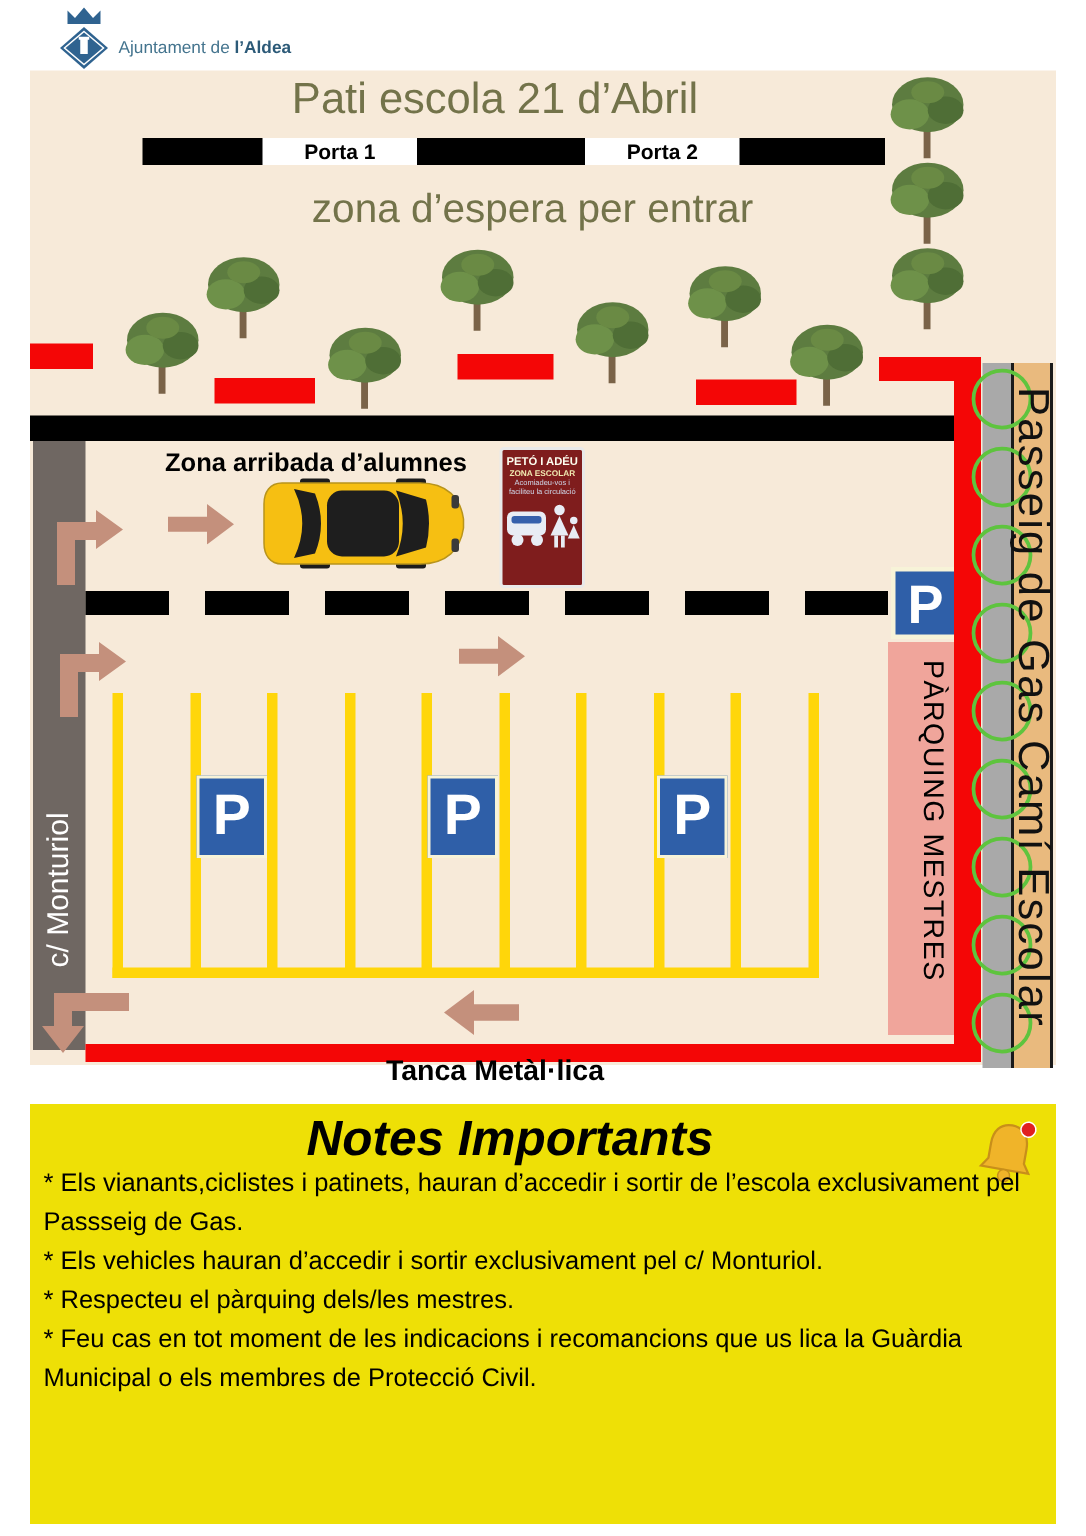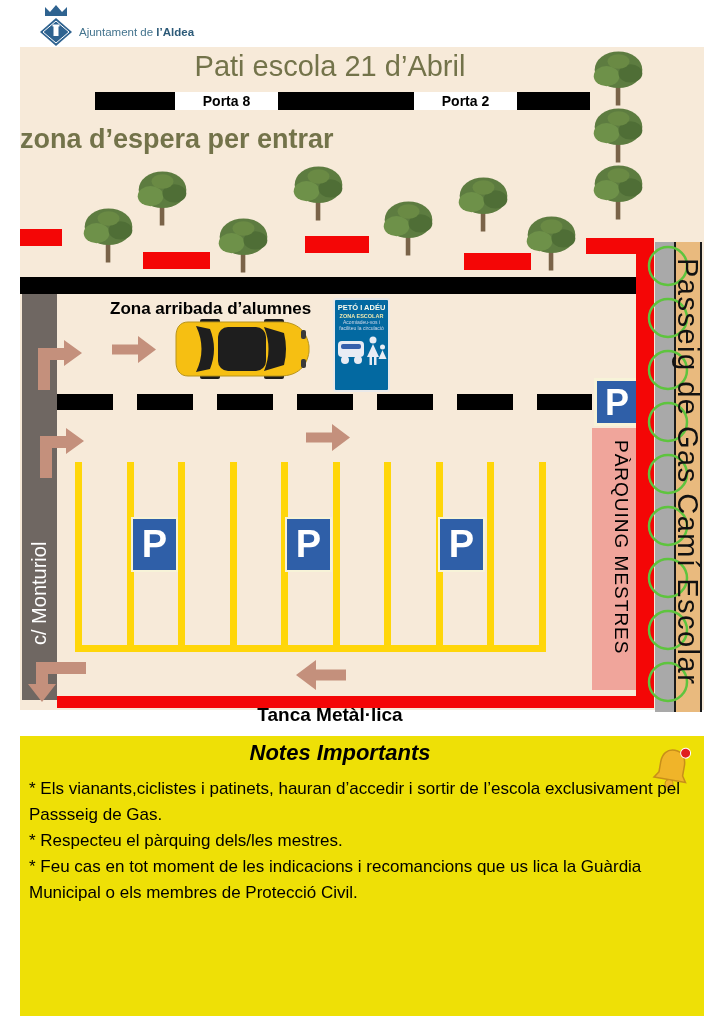--- a/index.html
+++ b/index.html
@@ -9,30 +9,30 @@
   
   .org-name{position:absolute;left:79px;top:26px;font-size:11.5px;color:var(--header-text,#44748e);}
   .org-name b{color:#2c5a78;}
   
   .map-bg{position:absolute;left:20px;top:47px;width:684px;height:663px;background:var(--beige,#f7ead9);}
   .page-title{position:absolute;left:20px;top:50px;width:620px;text-align:center;
               font-size:29px;color:var(--olive,#73734a);}
   .wall-bar{position:absolute;background:#000;}
   .porta-label{position:absolute;top:92px;height:18px;background:#fff;color:#000;
                font-size:14px;font-weight:700;text-align:center;line-height:18px;}
-  .waiting-label{position:absolute;left:20px;top:124px;width:670px;text-align:left;
-                 font-size:27px;color:var(--olive,#73734a);font-weight:bold;}
+  .waiting-label{position:absolute;left:20px;top:124px;width:670px;text-align:center;
+                 font-size:27px;color:var(--olive,#73734a);}
   .arrival-label{position:absolute;left:110px;top:256px;width:490px;text-align:left;
                  font-size:17px;font-weight:700;margin-top:43px;}
   .red-bar{position:absolute;background:var(--red,#f40606);}
   .gray-strip-left{position:absolute;left:22px;top:294px;width:35px;height:406px;background:var(--gray-left,#6f6762);}
   .street-label{position:absolute;left:26px;top:645px;width:190px;height:26px;
                 transform:rotate(-90deg);transform-origin:top left;
                 color:#fff;font-size:20px;line-height:26px;}
-  .kiss-sign{position:absolute;left:333px;top:298px;width:57px;height:94px;background:#0369a1;
+  .kiss-sign{position:absolute;left:333px;top:298px;width:57px;height:94px;background:#7f1d1d;
              border:2px solid #e9e9e9;border-radius:3px;box-sizing:border-box;text-align:center;overflow:hidden;}
   .kiss-sign .t1{font-size:7.5px;font-weight:700;color:#fdfdef;margin-top:3px;}
   .kiss-sign .t2{font-size:5.5px;font-weight:700;color:#efe9b0;margin-top:1px;}
   .kiss-sign .t3{font-size:5px;color:#cfd8ea;line-height:6px;}
   .kiss-label{position:absolute;left:400px;top:336px;width:200px;font-size:20px;font-weight:600;text-align:center;}
   .dashed-line{position:absolute;left:57px;top:394px;width:535px;height:16px;
                background:repeating-linear-gradient(90deg,#000 0 56px,transparent 56px 80px);}
   .p-sign{position:absolute;background:var(--blue,#2f5fa8);border:2px solid #f7f3d8;box-sizing:border-box;
           color:#fff;font-weight:700;text-align:center;}
   .pink-strip{position:absolute;left:592px;top:428px;width:48px;height:262px;background:var(--pink,#f0a59b);}
@@ -44,21 +44,21 @@
   .tan-strip{position:absolute;left:676px;top:242px;width:24px;height:470px;background:var(--tan,#e9ba7e);}
   .thin-black{position:absolute;top:242px;width:2px;height:470px;background:#1a1a1a;}
   .promenade-label{position:absolute;left:703px;top:258px;width:450px;height:30px;
                    transform:rotate(90deg);transform-origin:top left;
                    font-size:29px;letter-spacing:1.5px;line-height:30px;color:#111;}
   .fence-label{position:absolute;left:60px;top:704px;width:540px;text-align:center;
                font-size:19px;font-weight:700;}
   
   .notes-panel{position:absolute;left:20px;top:736px;width:684px;height:280px;background:var(--notes-bg,#eee006);box-sizing:border-box;}
   .notes-title{position:absolute;left:20px;top:740px;width:640px;text-align:center;
-               font-size:22px;font-weight:700;font-style:italic;}
+               font-size:33px;font-weight:700;font-style:italic;}
   .notes-body{position:absolute;left:29px;top:776px;width:668px;font-size:17px;line-height:26px;}
   .note-line span.b{font-weight:700;}
   .tree{position:absolute;}
   .arrow-svg{position:absolute;}
 </style>
 </head>
 <body>
 
 <div class="page">
 
@@ -69,22 +69,22 @@
     <rect x="15.5" y="22" width="5" height="10" fill="#ffffff"></rect>
     <rect x="14.5" y="20.5" width="7" height="2" fill="#ffffff"></rect>
   </svg>
   <div class="org-name"><span>Ajuntament de </span><b>l’Aldea</b></div>
 
   <div class="map-bg"></div>
 
   <div class="page-title">Pati escola 21 d’Abril</div>
 
   <div class="wall-bar" style="left:95px;top:92px;width:495px;height:18px"></div>
-  <div class="porta-label" style="left:175px;width:103px">Porta 8</div>
-  <div class="porta-label" style="left:414px;width:103px">Porta 2</div>
+  <div class="porta-label" style="left:175px;width:103px">Porta 1</div>
+  <div class="porta-label" style="left:390px;width:103px">Porta 2</div>
 
   <div class="waiting-label">zona d’espera per entrar</div>
 
   <div id="curb-layer">
       <div class="red-bar" style="left: 20px; top: 229px; width: 42px; height: 17px;"></div>
       <div class="red-bar" style="left: 143px; top: 252px; width: 67px; height: 17px;"></div>
       <div class="red-bar" style="left: 305px; top: 236px; width: 64px; height: 17px;"></div>
       <div class="red-bar" style="left: 464px; top: 253px; width: 67px; height: 17px;"></div>
     </div>
 
@@ -266,17 +266,18 @@
 
   <div class="notes-panel"></div>
   <div class="notes-title">Notes Importants</div>
   <svg class="abs" style="left:652px;top:744px;transform:rotate(10deg)" width="40" height="46" viewBox="0 0 40 44">
     <path d="M20,5 C12,5 8,11 8,19 V29 L4,35 H36 L32,29 V19 C32,11 28,5 20,5 Z" fill="#f0b429" stroke="#c88f1a" stroke-width="1.5"></path>
     <circle cx="20" cy="39" r="4" fill="#f0b429" stroke="#c88f1a" stroke-width="1"></circle>
     <circle cx="31" cy="6" r="5" fill="#e02020" stroke="#ffffff" stroke-width="1"></circle>
   </svg>
   <div class="notes-body" id="notes-body">
       <div class="note-line"><span>* Els vianants,ciclistes i patinets, hauran d’accedir i sortir de l’escola exclusivament pel Passseig de Gas.</span></div>
+      <div class="note-line"><span>* Els vehicles hauran d’accedir i sortir exclusivament pel c/ Monturiol.</span></div>
       <div class="note-line"><span>* Respecteu el pàrquing dels/les mestres.</span></div>
       <div class="note-line"><span>* Feu cas en tot moment de les indicacions i recomancions que us lica la Guàrdia Municipal o els membres de Protecció Civil.</span></div>
     </div>
 
 </div>
 
 </body></html>

